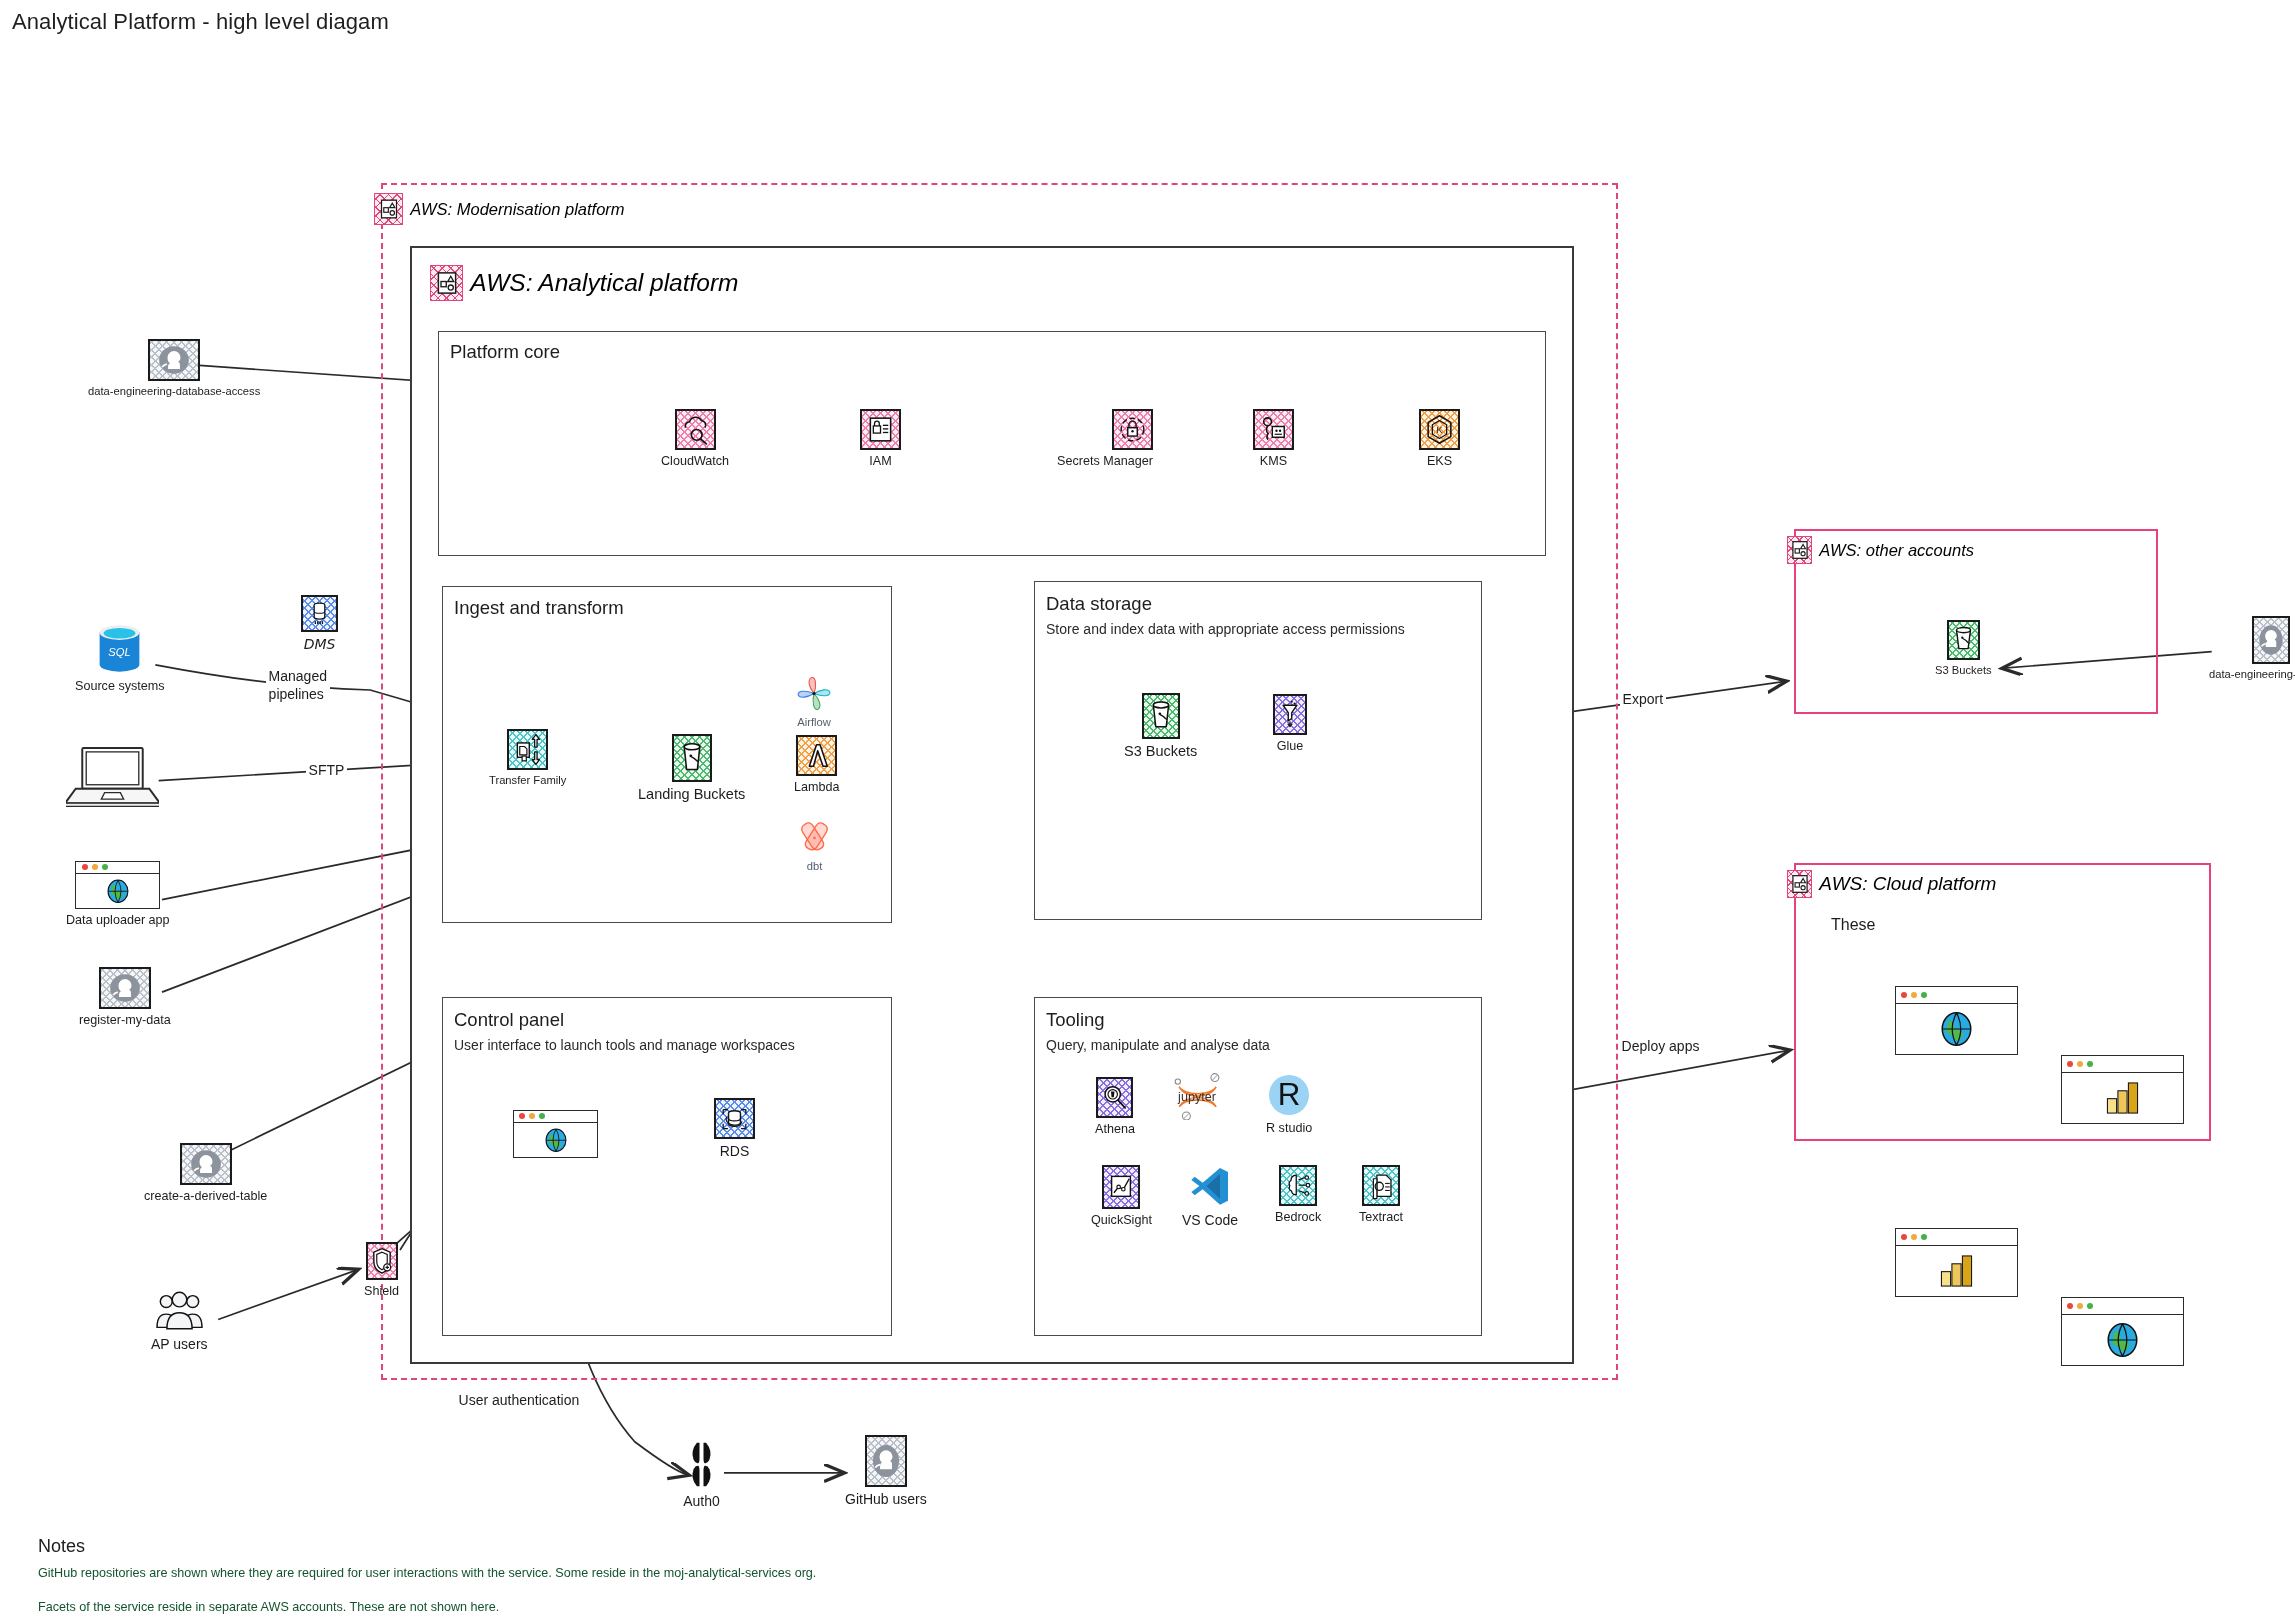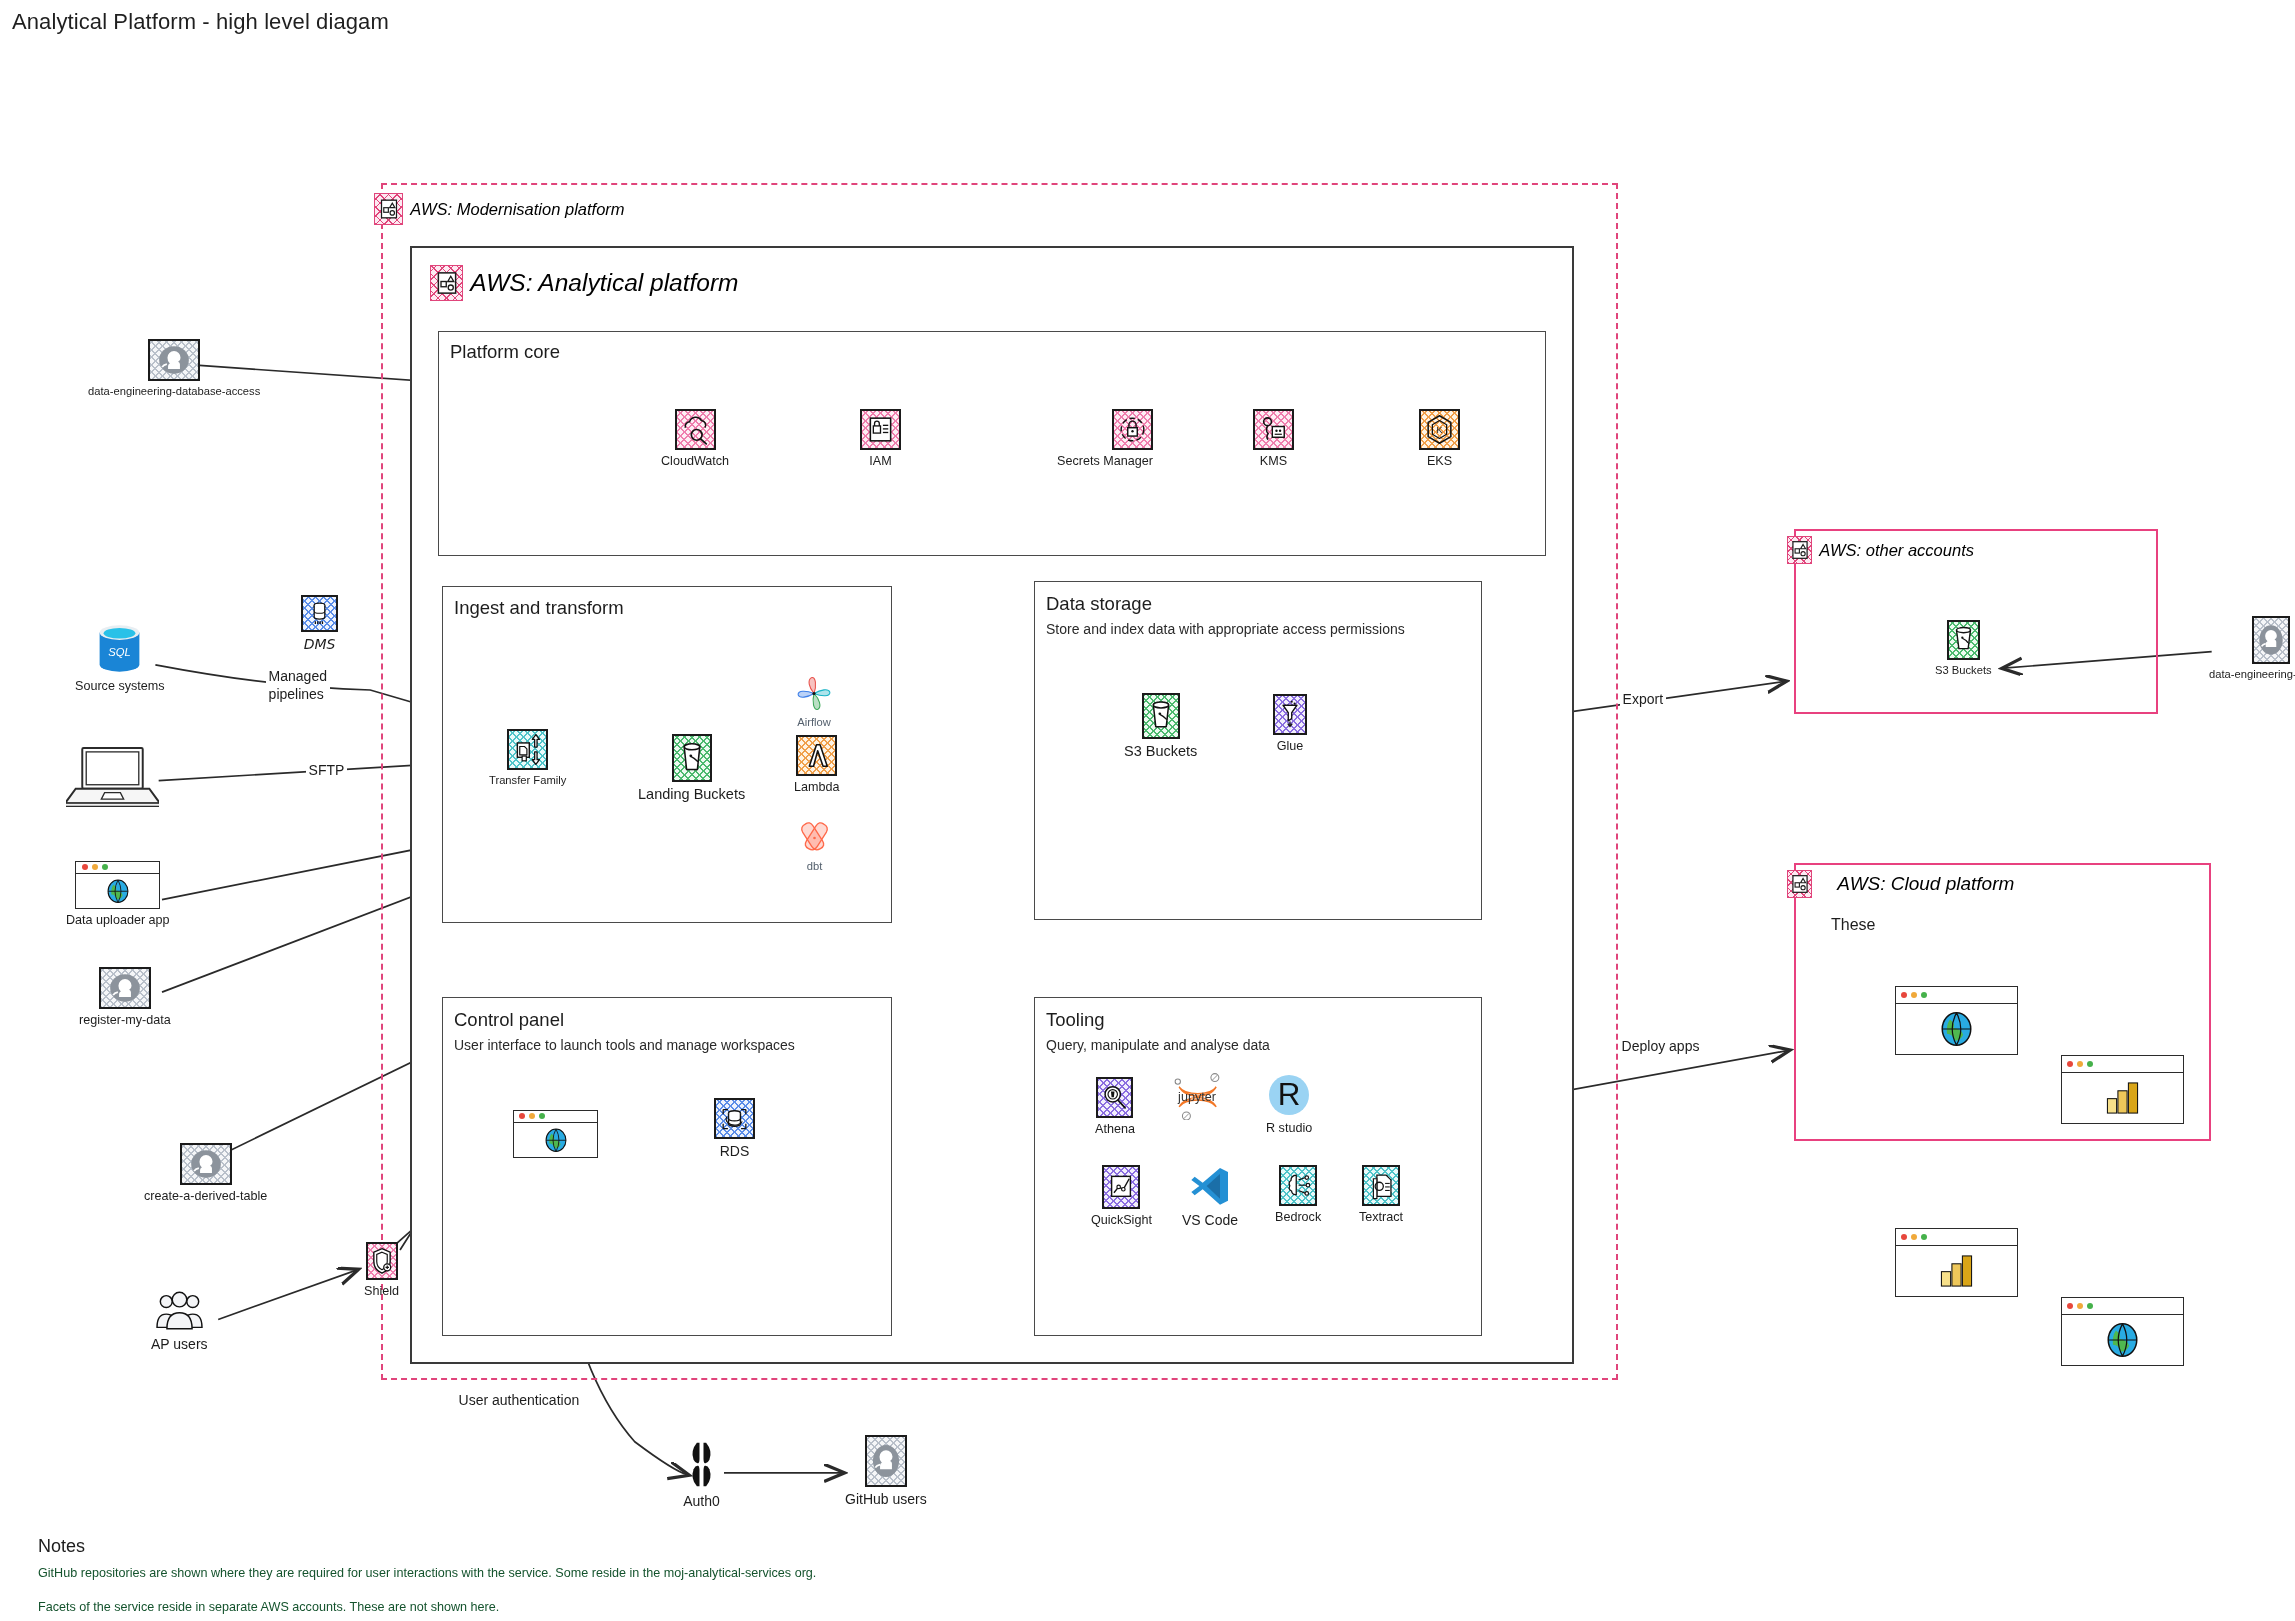--- a/index.html
+++ b/index.html
@@ -677,21 +677,21 @@
   <div class="abs grp-label" style="left:1787px;top:870px;">
     <span class="aws-badge" style="width:25px;height:28px;">
       <span class="hatch"></span>
       <svg width="16" height="18.5" viewBox="0 0 26 30">
           <rect x="1.5" y="1.5" width="23" height="27" fill="#fff" stroke="#1b1b1b" stroke-width="2"></rect>
           <rect x="5" y="13" width="7" height="7" fill="none" stroke="#1b1b1b" stroke-width="1.8"></rect>
           <path d="M18,6 L22,13 L14,13 Z" fill="none" stroke="#1b1b1b" stroke-width="1.8"></path>
           <circle cx="18" cy="21" r="3.4" fill="none" stroke="#1b1b1b" stroke-width="1.8"></circle>
         </svg>
     </span>
-    <span class="txt" style="font-size:19px;margin-left:18px;">AWS: Cloud platform</span>
+    <span class="txt" style="font-size:19px;">AWS: Cloud platform</span>
   </div>
   <div class="abs zone-title" style="left:1831px;top:916px;font-size:16px;">These</div>
 
   <div class="abs win" style="left:1895px;top:938px;width:123px;height:69px;">
     <div class="bar">
         <span class="dot" style="background:#e7473c;"></span>
         <span class="dot" style="background:#f0a93b;"></span>
         <span class="dot" style="background:#46b14b;"></span>
       </div>
     <div class="body">

